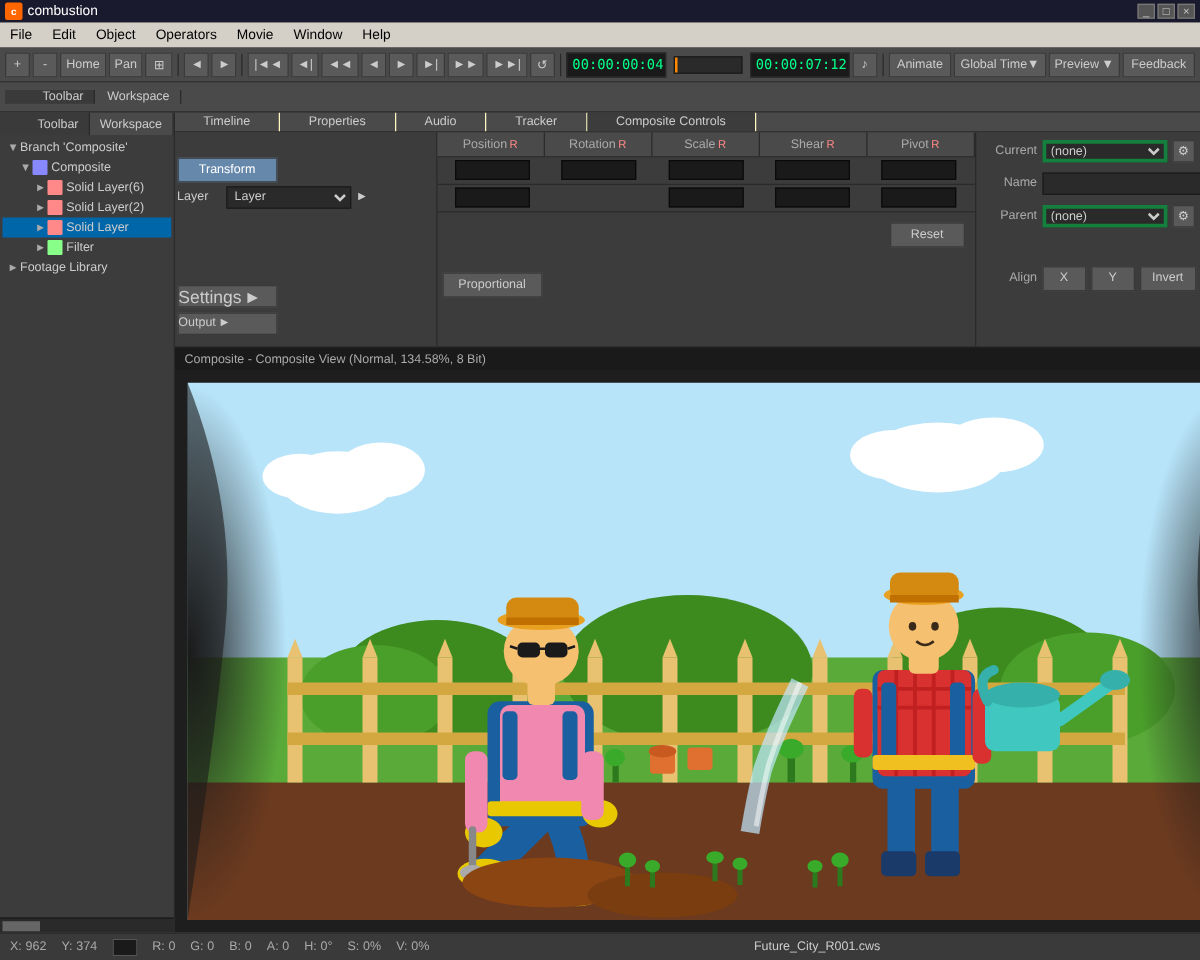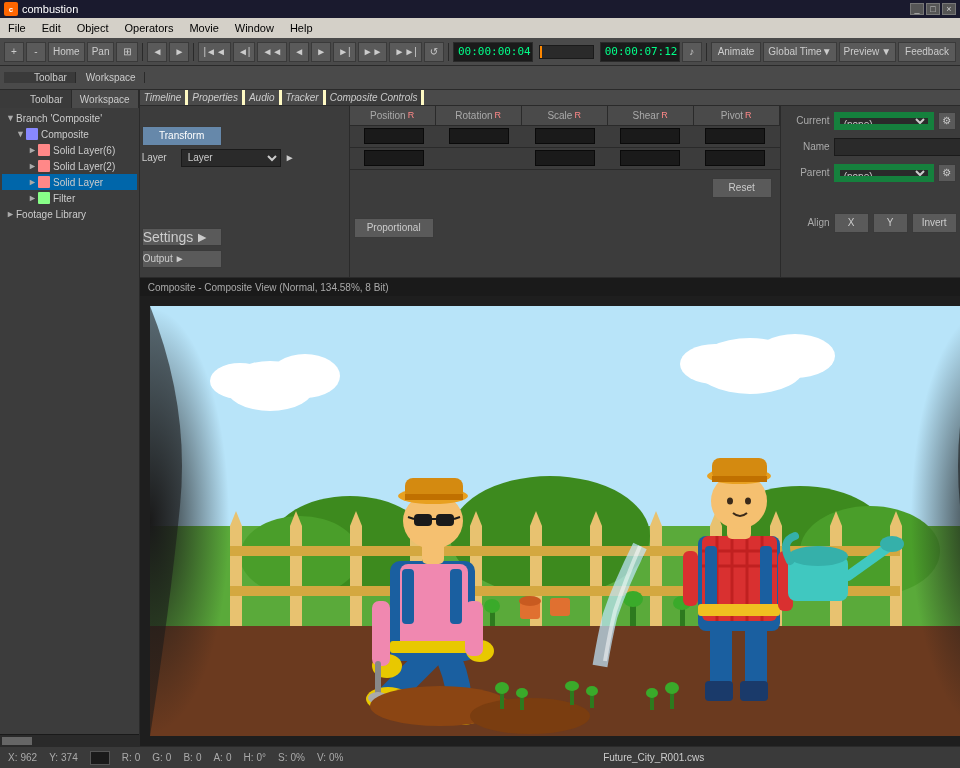--- a/index.html
+++ b/index.html
@@ -191,28 +191,27 @@
     .scroll-thumb { width: 30px; height: 8px; background: #666; margin-left: 2px; }
 
     
     .sub-tabs {
       display: flex;
       background: #4a4a4a;
       height: 18px;
       border-bottom: 1px solid #2a2a2a;
     }
     .sub-tab {
-      padding: 0 4px;
-      font-size: 10px;
-      color: #ccc;
-      display: flex;
-      align-items: center;
-      cursor: pointer;
-      border-right: 3px solid #fef9c3;
-      font-style: italic;
+      padding: 0 23px;
+      font-size: 10px;
+      color: #ccc;
+      display: flex;
+      align-items: center;
+      cursor: pointer;
+      border-right: 1px solid #fef9c3;
     }
     .sub-tab.active { background: #3c3c3c; }
 
     
     .transform-panel {
       width: 210px;
       background: #3c3c3c;
       border-right: 1px solid #2a2a2a;
       padding: 2px;
     }
@@ -353,21 +352,21 @@
 
     .side-row {
       display: flex;
       align-items: center;
       gap: 4px;
       height: 22px;
     }
     .side-label { width: 45px; font-size: 10px; color: #aaa; text-align: right; }
     .side-dropdown {
       background: #2a2a2a;
-      border: 6px solid #15803d;
+      border: 3px solid #15803d;
       color: #ccc;
       height: 18px;
       width: 100px;
       font-size: 10px;
     }
     .side-icon-btn {
       background: #5a5a5a;
       border: 1px solid #3a3a3a;
       color: #ccc;
       height: 18px;

